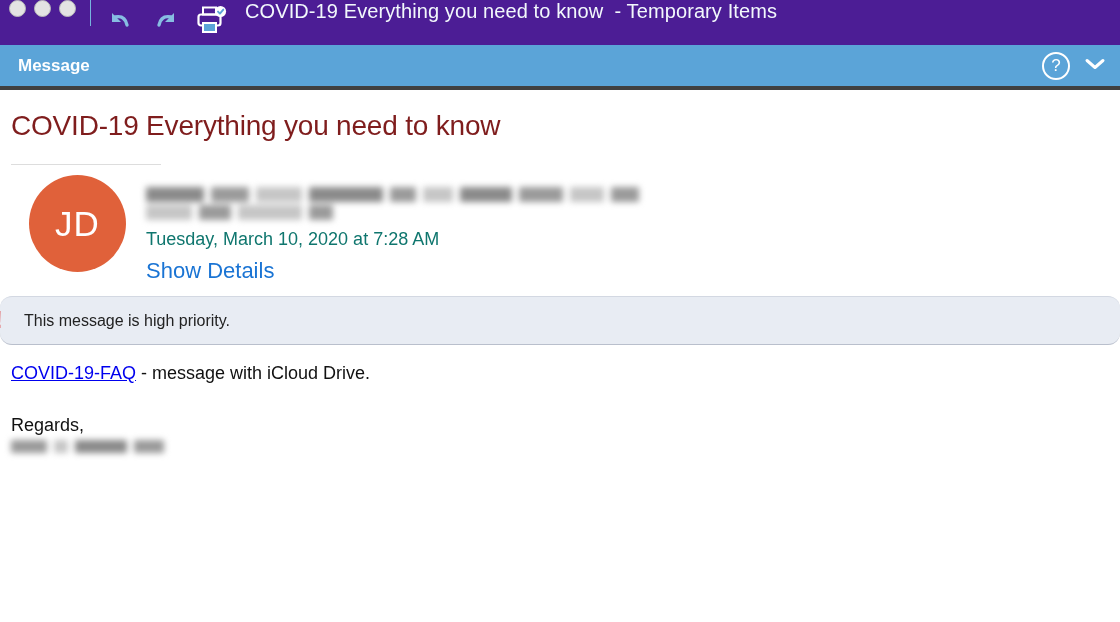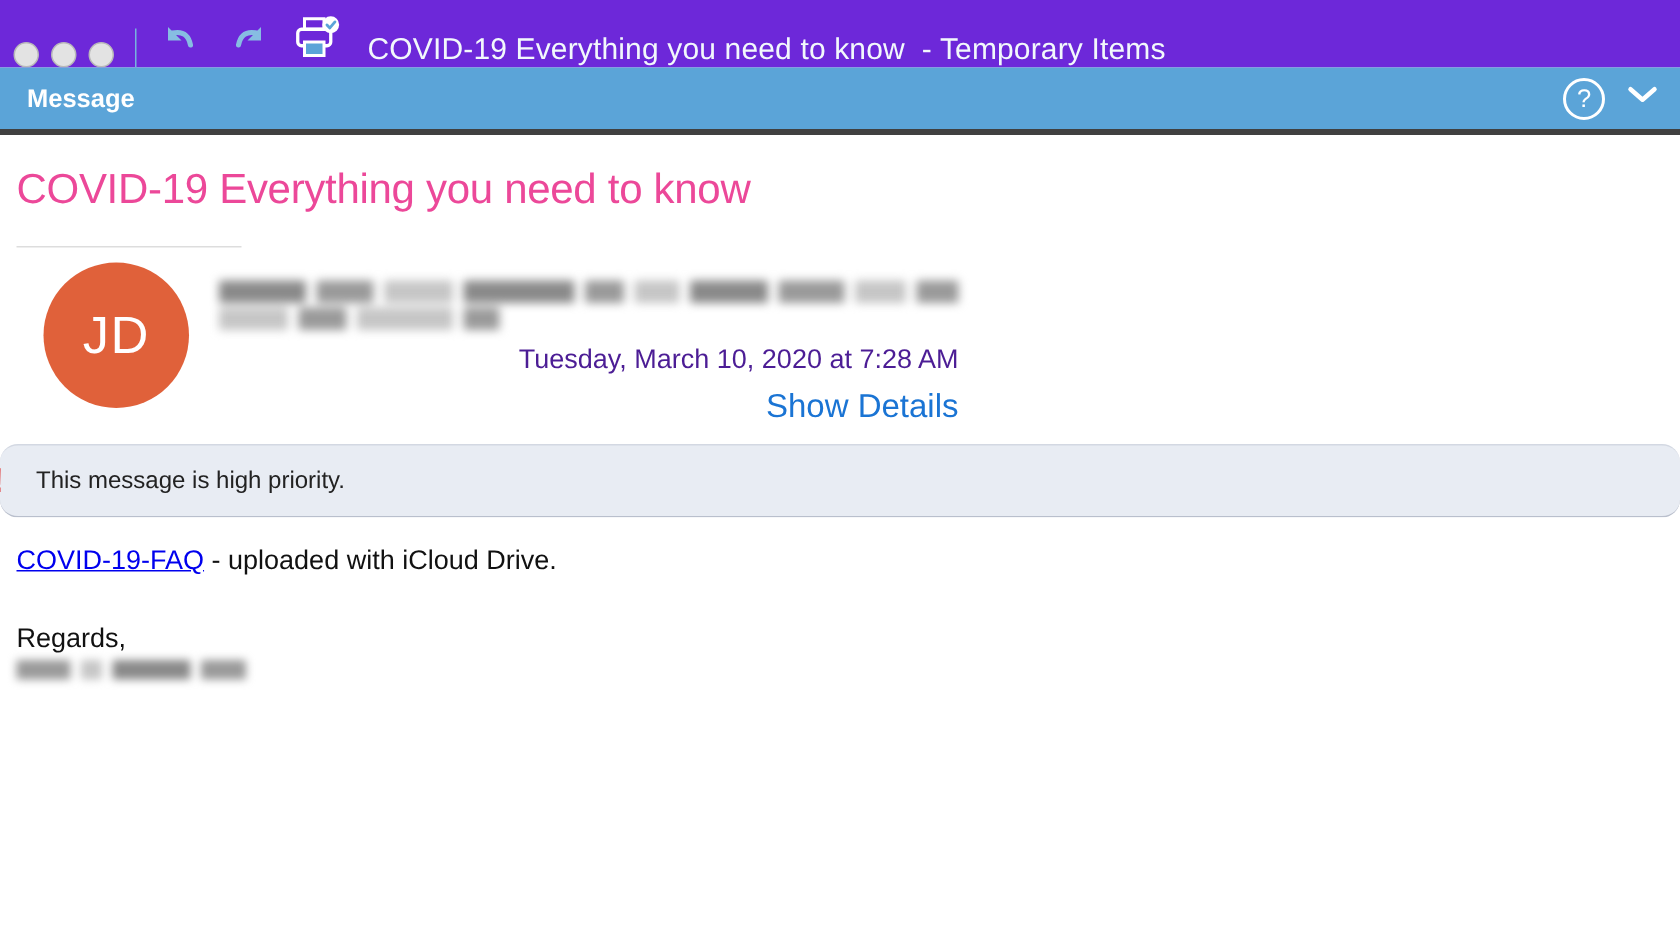--- a/index.html
+++ b/index.html
@@ -11,23 +11,23 @@
     height: 622px;
     background: #ffffff;
     font-family: "Liberation Sans", sans-serif;
     overflow: hidden;
     position: relative;
   }
 
   
   .titlebar {
     height: 45px;
-    background: #6d28d9;
-    display: flex;
-    align-items: flex-end;
+    background: #4c1d95;
+    display: flex;
+    align-items: flex-start;
     position: relative;
   }
   .traffic-lights {
     display: flex;
     align-items: center;
     gap: 8px;
     padding-left: 9px;
   }
   .tl {
     width: 17px;
@@ -92,37 +92,36 @@
     color: #ffffff;
     font-size: 17px;
     display: flex;
     align-items: center;
     justify-content: center;
     box-sizing: border-box;
   }
 
   
   .subject {
-    color: #ec4899;
+    color: #7f1d1d;
     font-size: 28px;
     padding: 20px 0 0 11px;
     letter-spacing: -0.2px;
   }
   .subject-divider {
     margin: 22px 0 0 11px;
     width: 150px;
     height: 1px;
     background: #dddddd;
   }
 
   
   .sender-row {
     display: flex;
     padding: 10px 0 0 29px;
-    text-align: right;
   }
   .avatar {
     width: 97px;
     height: 97px;
     border-radius: 50%;
     background: #e0613a;
     color: #ffffff;
     font-size: 35px;
     display: flex;
     align-items: center;
@@ -146,21 +145,21 @@
     gap: 7px;
   }
   .rb {
     height: 15px;
     background: #9a9a9a;
     border-radius: 1px;
   }
   .rb.lt { background: #c6c6c6; }
   .rb.dk { background: #8a8a8a; }
   .date-line {
-    color: #4c1d95;
+    color: #0f766e;
     font-size: 18px;
     padding-bottom: 8px;
   }
   .show-details {
     color: #1a74d4;
     font-size: 22px;
     cursor: pointer;
   }
 
   
@@ -301,21 +300,21 @@
     <div class="show-details">Show Details</div>
   </div>
 </div>
 
 <div class="priority-banner">
   <div class="bang">!</div>
   <div class="priority-text">This message is high priority.</div>
 </div>
 
 <div class="body-area">
-  <p class="body-p"><a class="body-link" href="#">COVID-19-FAQ</a><span> - uploaded with iCloud Drive.</span></p>
+  <p class="body-p"><a class="body-link" href="#">COVID-19-FAQ</a><span> - message with iCloud Drive.</span></p>
   <p class="sig-regards">Regards,</p>
   <div class="sig-redact">
     <div class="redact-line">
       <div class="rb" style="width:36px;height:13px"></div>
       <div class="rb lt" style="width:14px;height:13px"></div>
       <div class="rb dk" style="width:52px;height:13px"></div>
       <div class="rb" style="width:30px;height:13px"></div>
     </div>
   </div>
 </div>

